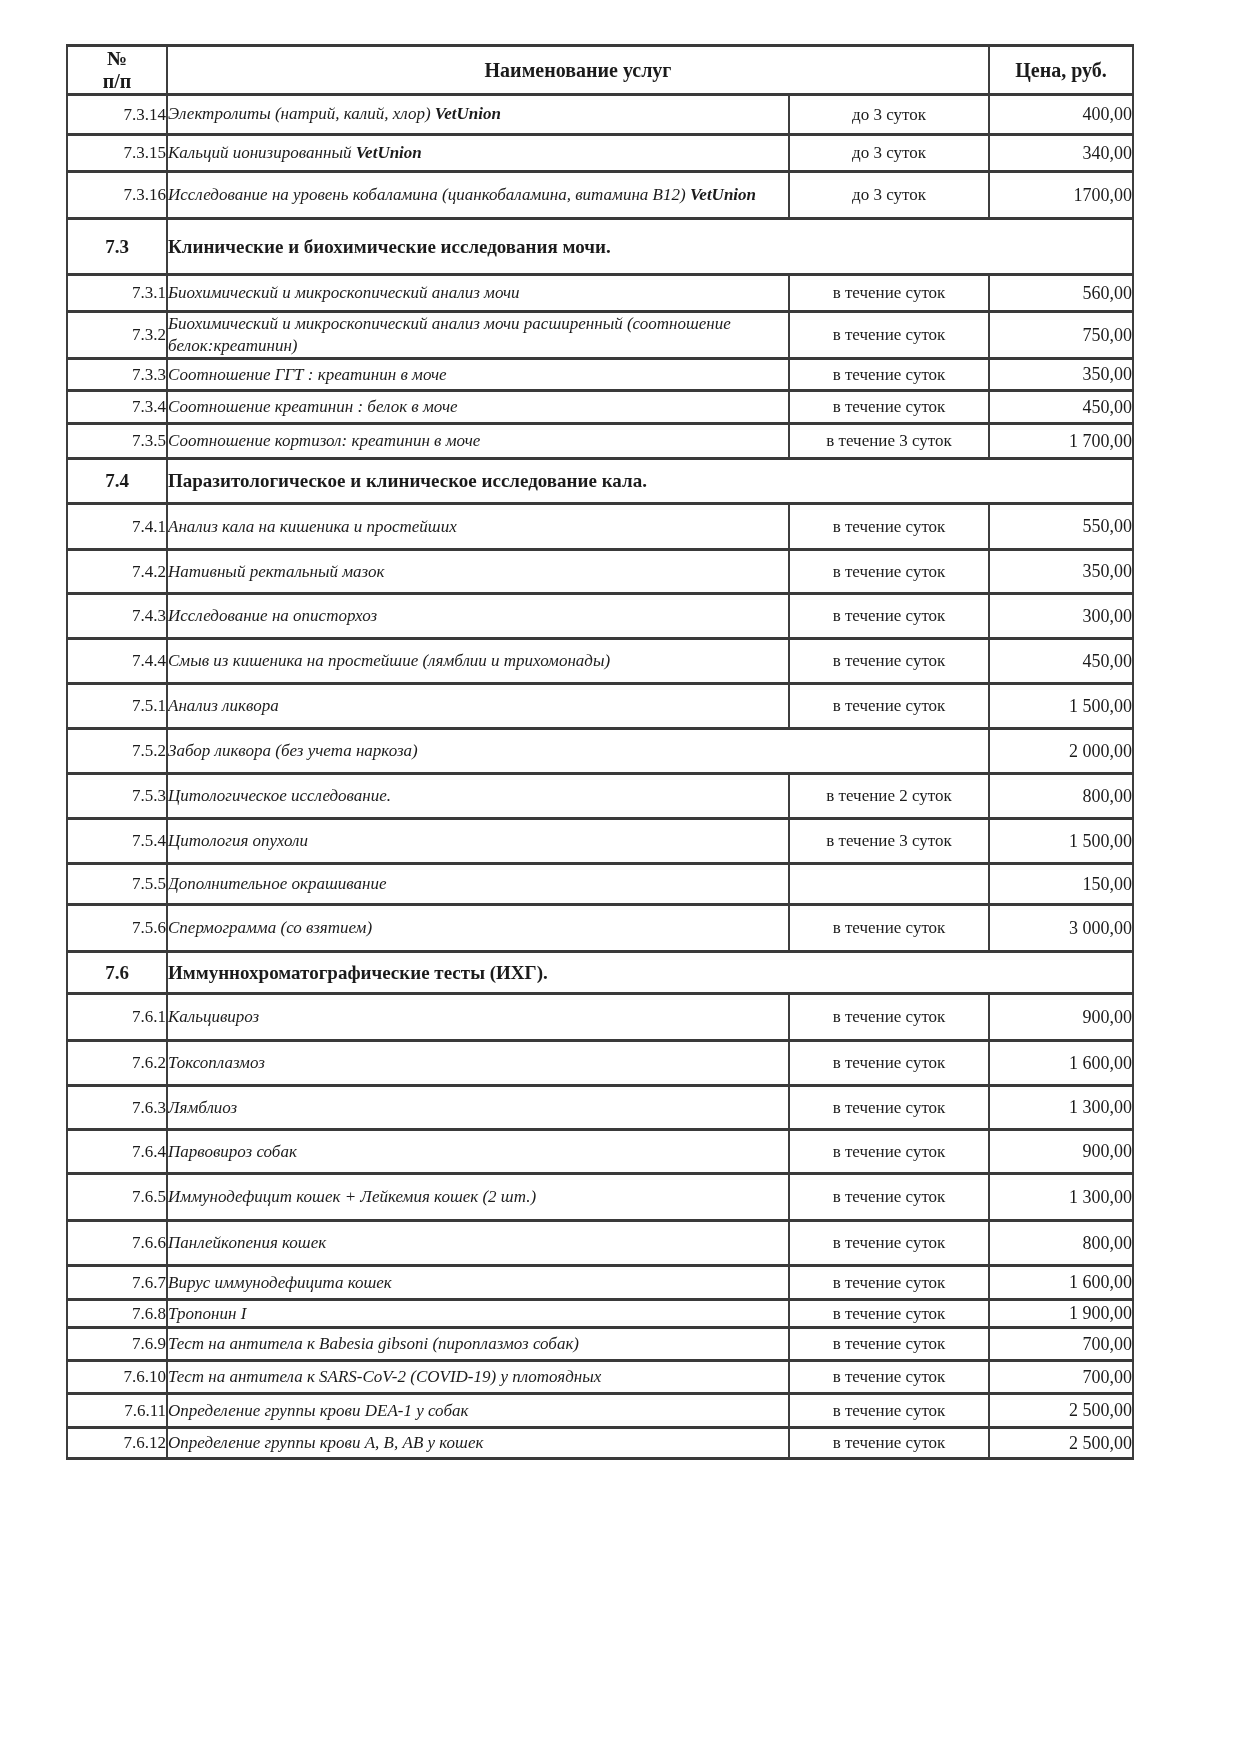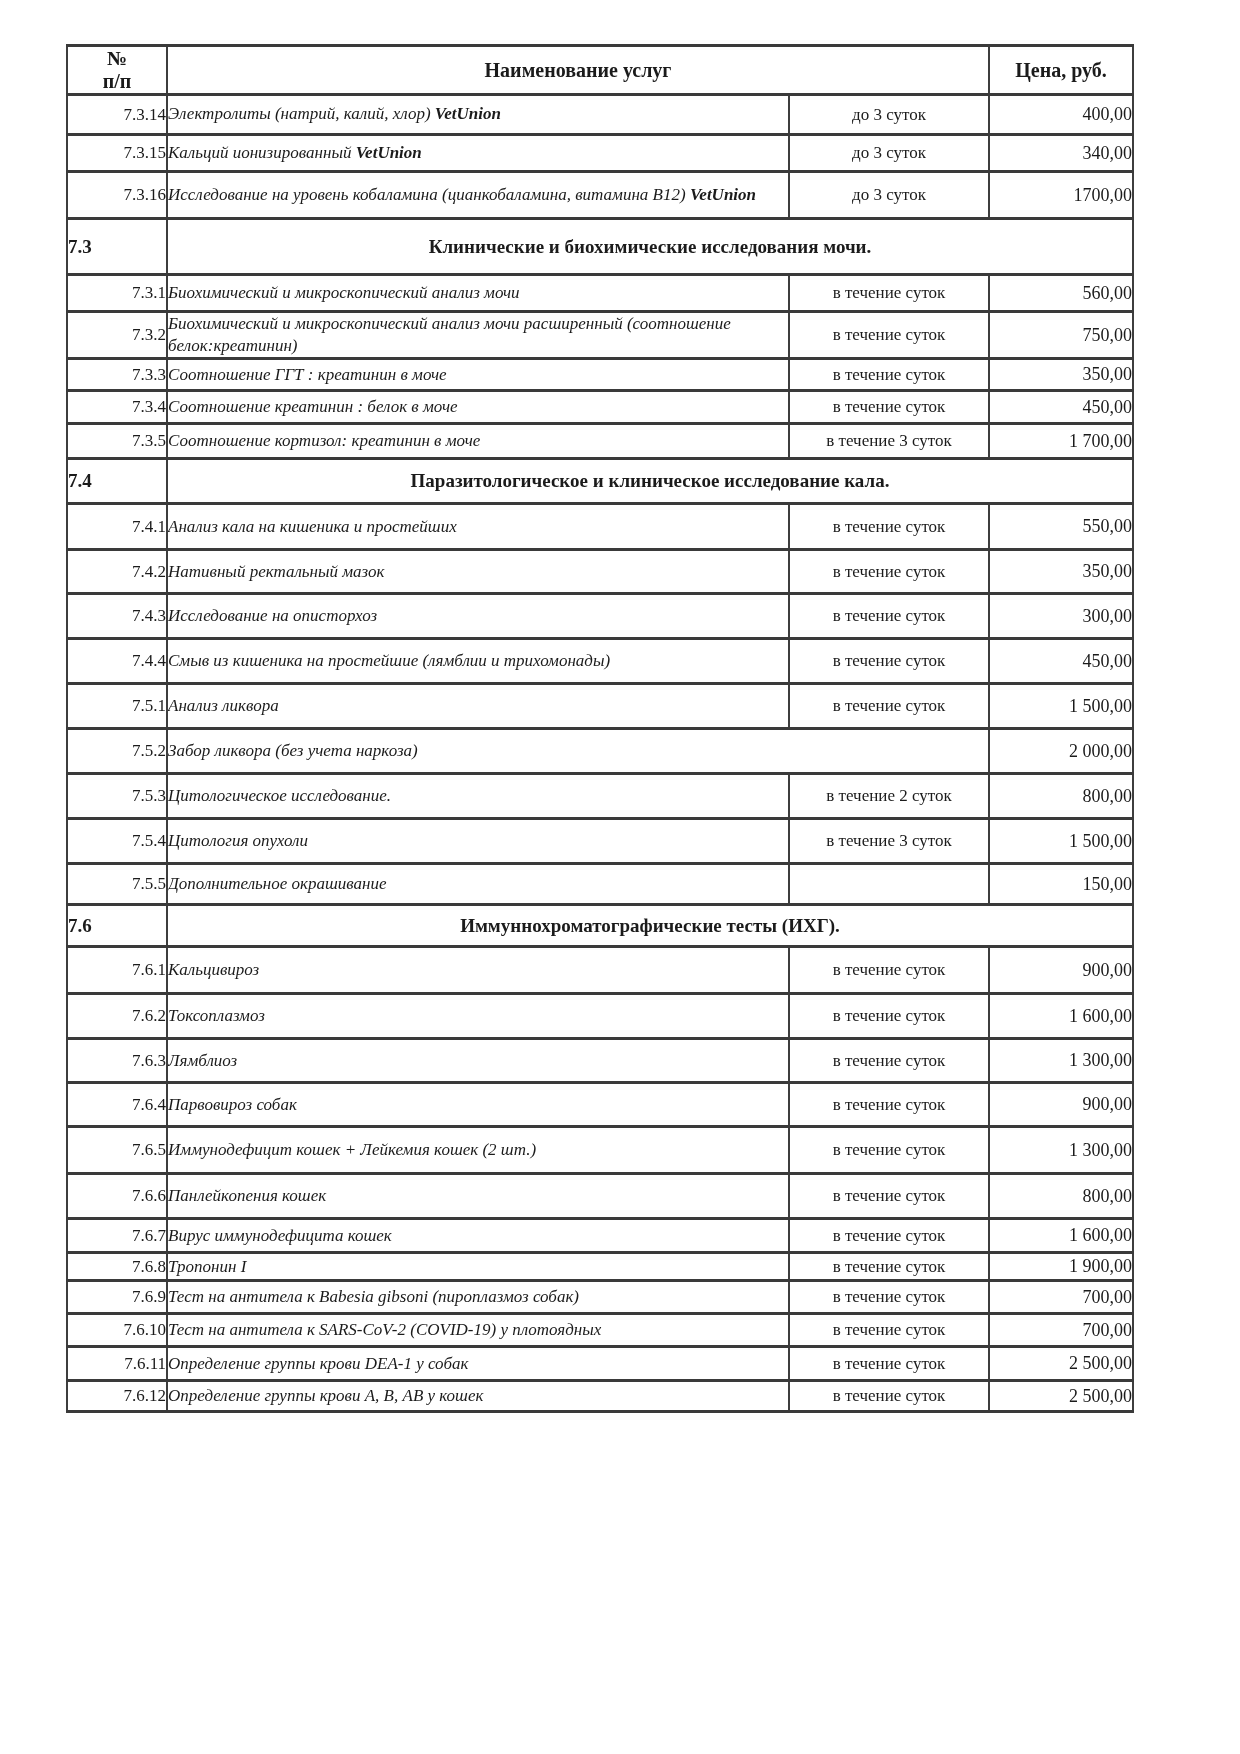--- a/index.html
+++ b/index.html
@@ -46,25 +46,26 @@
     font-size:17px;
   }
   td.c-price{
     text-align:right;
     font-size:18px;
     padding-right:30px;
   }
   td.sec-num{
     font-weight:bold;
     font-size:19px;
+    text-align:center;
   }
   td.sec-title{
     font-weight:bold;
     font-size:19px;
-    text-align:center;
+    text-align:left;
   }
   .b{font-weight:bold;}
 </style>
 </head>
 <body>
 
 <table class="price">
   <colgroup>
     <col style="width:100px">
     <col style="width:622px">
@@ -189,20 +190,26 @@
       <td class="c-name"><span>Цитология опухоли</span></td>
       <td class="c-time">в течение 3 суток</td>
       <td class="c-price">1 500,00</td>
     </tr>
     <tr style="height:41px">
       <td class="c-num">7.5.5</td>
       <td class="c-name"><span>Дополнительное окрашивание</span></td>
       <td class="c-time"></td>
       <td class="c-price">150,00</td>
     </tr>
+    <tr style="height:47px">
+      <td class="c-num">7.5.6</td>
+      <td class="c-name"><span>Спермограмма (со взятием)</span></td>
+      <td class="c-time">в течение суток</td>
+      <td class="c-price">3 000,00</td>
+    </tr>
 
     <tr style="height:42px">
       <td class="sec-num">7.6</td>
       <td class="sec-title" colspan="3">Иммуннохроматографические тесты (ИХГ).</td>
     </tr>
 
     <tr style="height:47px">
       <td class="c-num">7.6.1</td>
       <td class="c-name"><span>Кальцивироз</span></td>
       <td class="c-time">в течение суток</td>

